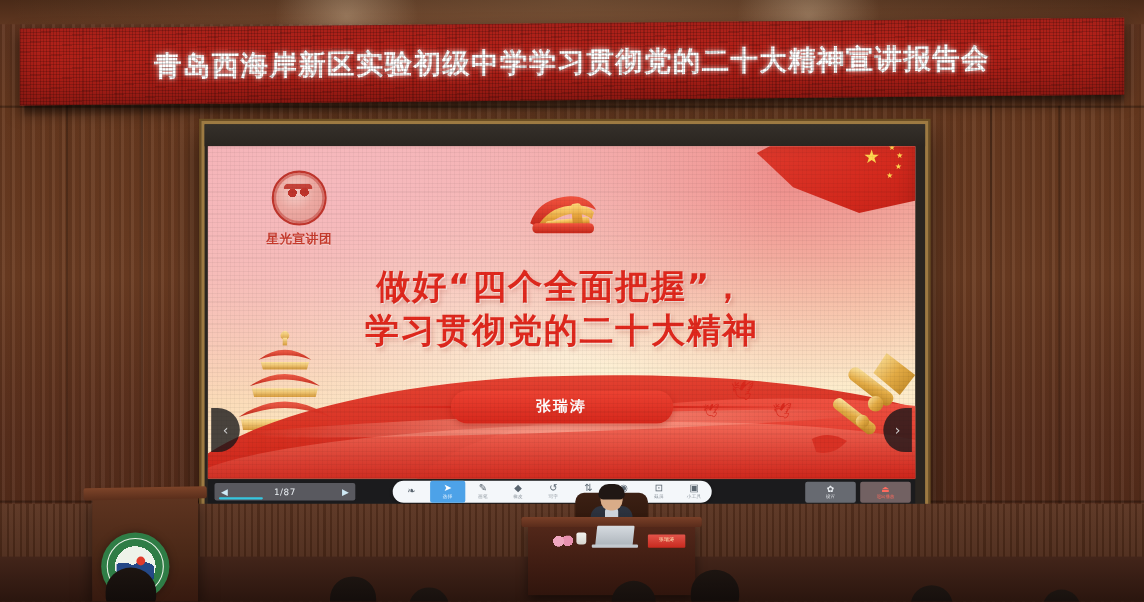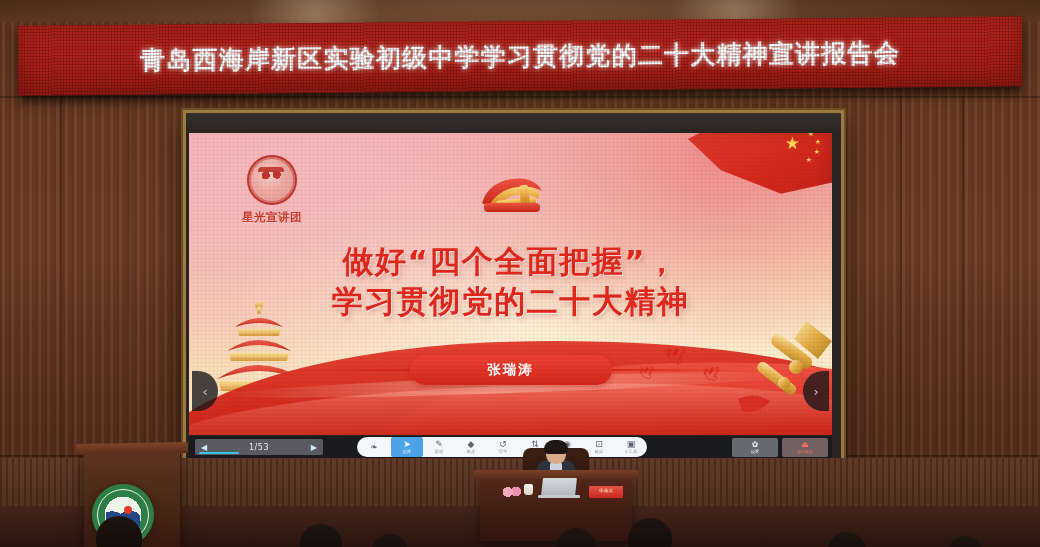--- a/index.html
+++ b/index.html
@@ -378,21 +378,21 @@
 
       <div class="slide-grid"></div>
 
       <div class="nav-arrow nav-left">‹</div>
       <div class="nav-arrow nav-right">›</div>
     </div>
 
     <div class="appbar">
       <div class="pager">
         <span class="pager-prev">◀</span>
-        <span class="pager-text">1/53</span>
+        <span class="pager-text">1/87</span>
         <span class="pager-next">▶</span>
         <div class="pager-slider"></div>
       </div>
 
       <div class="toolpill">
           <div class="tool first">
             <span class="ti">❧</span>
             <span class="tl"></span>
           </div>
           <div class="tool active">

